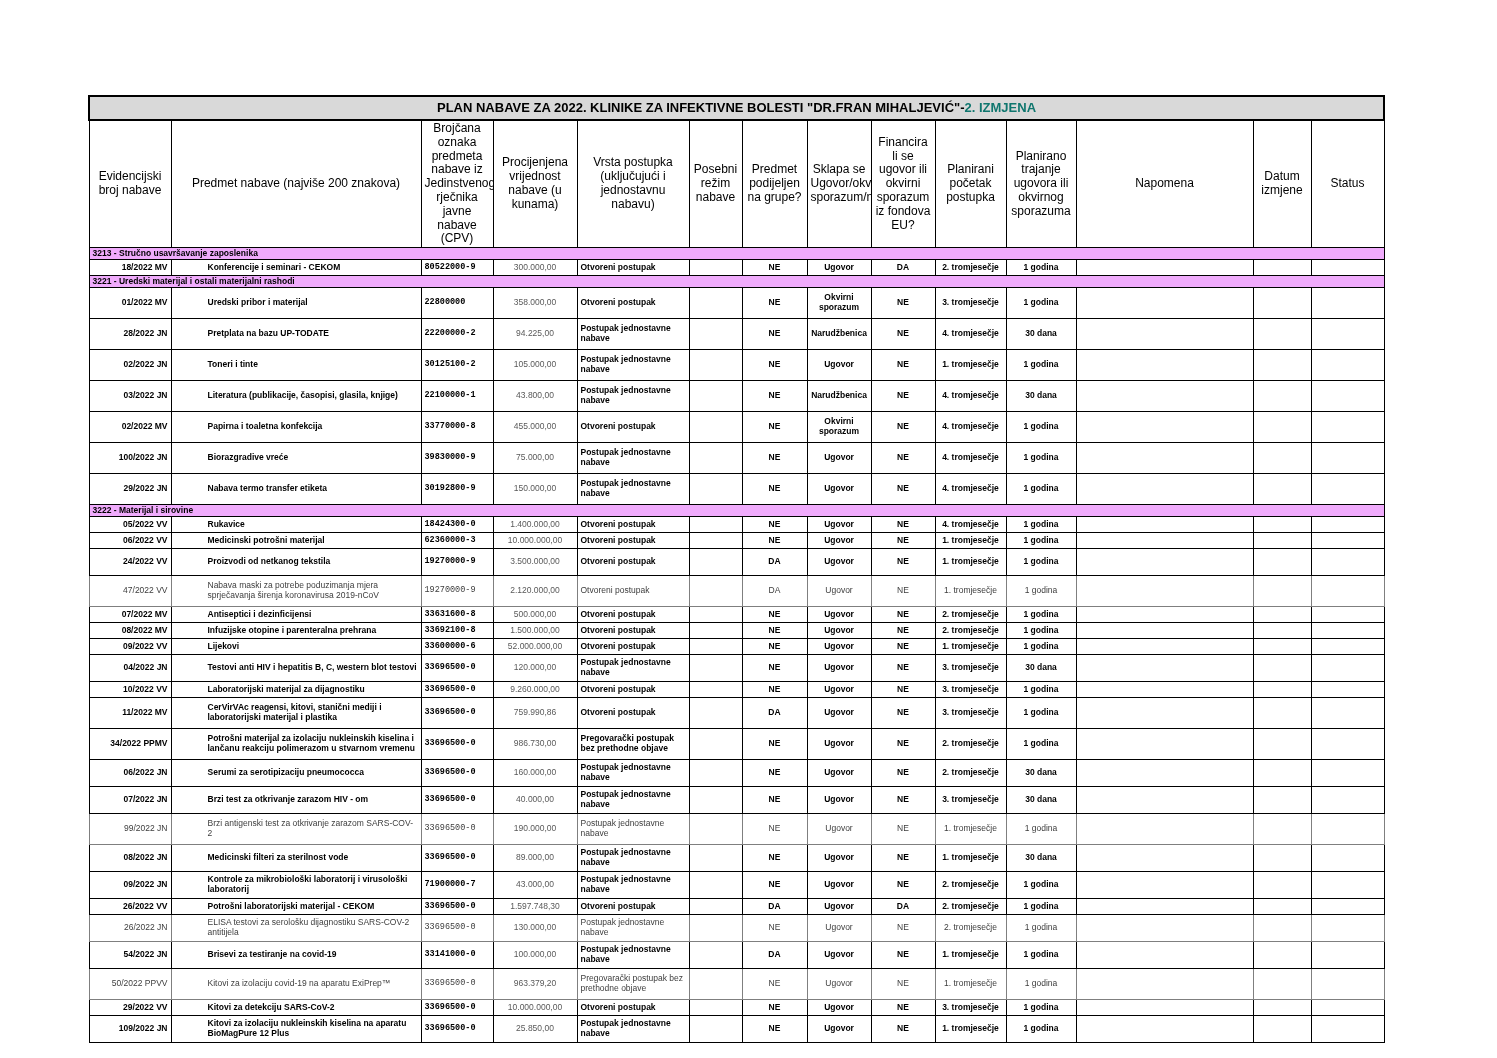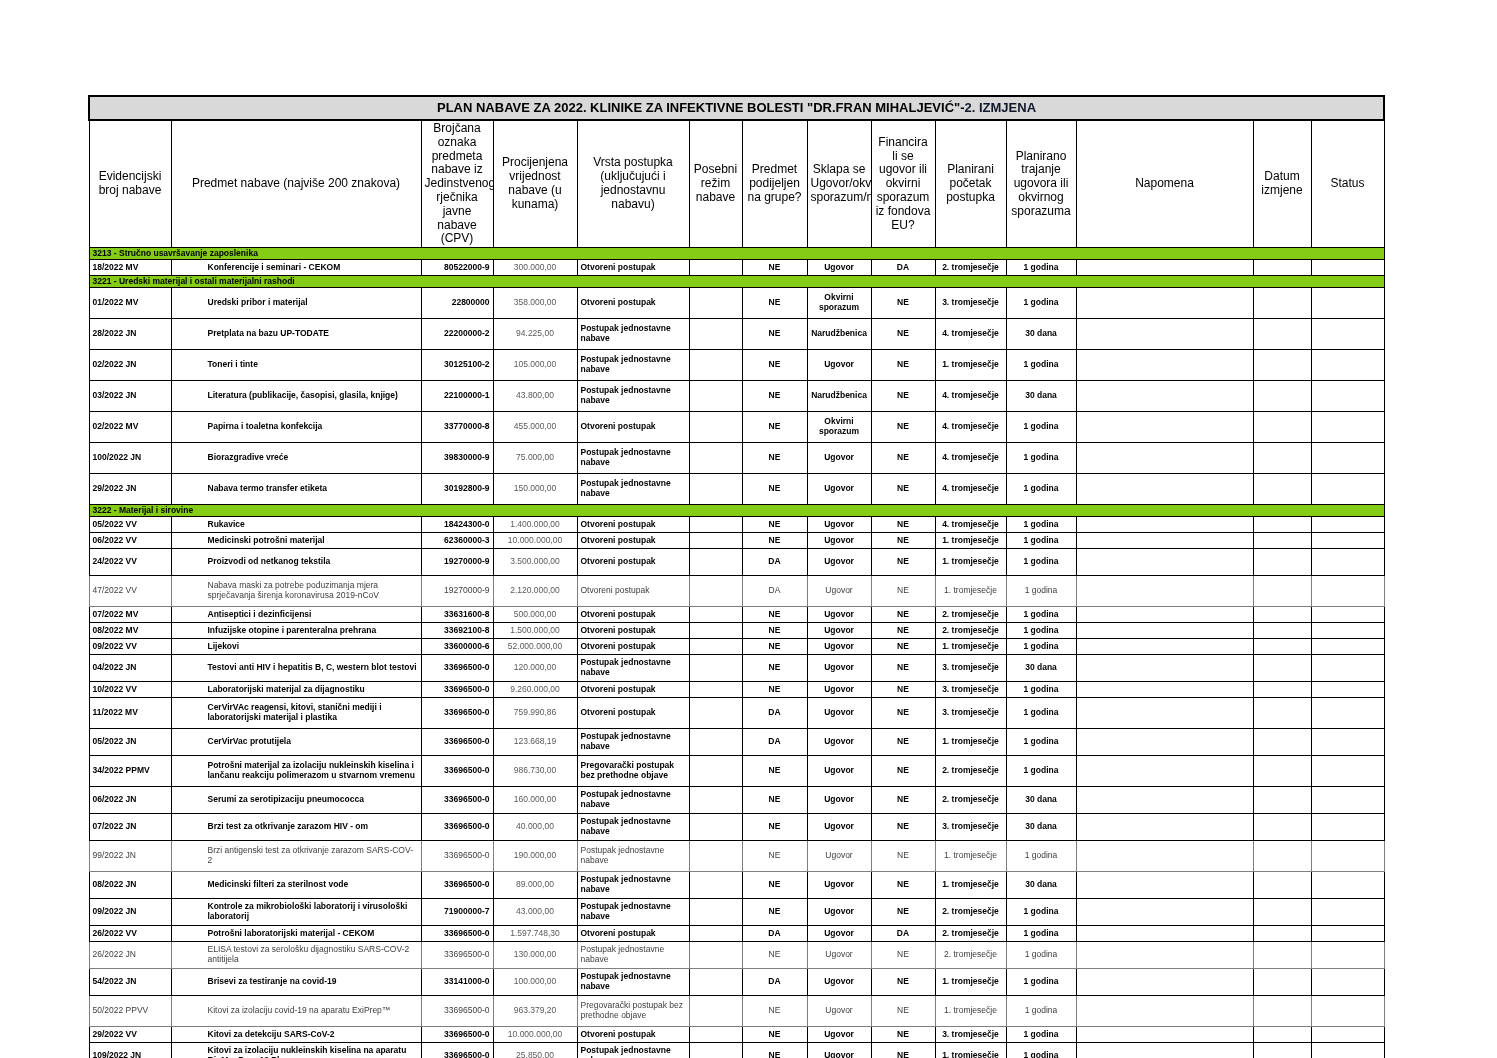--- a/index.html
+++ b/index.html
@@ -2,36 +2,36 @@
 <html><head>
 <meta charset="utf-8">
 <style>
   html,body{margin:0;padding:0;background:#ffffff;width:1497px;height:1058px;overflow:hidden;}
   body{font-family:"Liberation Sans","DejaVu Sans",sans-serif;color:#000;}
   #sheet{position:absolute;left:88px;top:95px;}
   table{border-collapse:collapse;table-layout:fixed;width:1295px;background:#fff;}
   td,th{border:1px solid #000;padding:1px 3px;vertical-align:middle;overflow:hidden;line-height:1.15;}
   
   .title-row td{background:#d9d9d9;border:2px solid #000;font-weight:bold;font-size:13px;text-align:center;height:20px;padding:1px 2px;}
-  .title-red{color:#0f172a;}
+  .title-red{color:#0f766e;}
   
   .head-row td{background:#ffffff;font-size:12px;text-align:center;height:58px;border:1.5px solid #000;}
   
-  .section-row td{background:#84cc16;font-size:8.5px;font-weight:bold;text-align:left;height:11px;border:1.5px solid #000;padding:0 3px;}
+  .section-row td{background:#f0abfc;font-size:8.5px;font-weight:bold;text-align:left;height:11px;border:1.5px solid #000;padding:0 3px;}
   
   .item td{font-size:8.5px;}
   .h-xs td{height:13px;}
   .h-s td{height:24px;}
   .h-m td{height:28px;}
   .r-bold td{font-weight:bold;border:1.5px solid #000;}
   .r-light td{font-weight:normal;color:#3d3d3d;border:1px solid #7f7f7f;}
   
-  td.c-id{text-align:left;}
+  td.c-id{text-align:right;}
   td.c-subject{text-align:left;padding-left:36px;}
-  td.c-cpv{text-align:right;}
+  td.c-cpv{text-align:left;font-family:Liberation Mono, monospace;}
   td.c-value{text-align:center;font-weight:normal;color:#595959;}
   td.c-procedure{text-align:left;}
   td.c-regime,td.c-groups,td.c-contract,td.c-eu,td.c-start,td.c-duration{text-align:center;}
   td.c-note,td.c-change_date,td.c-status{text-align:left;}
 </style>
 </head>
 <body>
 
 <div id="sheet">
   <table>
@@ -363,36 +363,20 @@
           <td class="c-regime"></td>
           <td class="c-groups">DA</td>
           <td class="c-contract">Ugovor</td>
           <td class="c-eu">NE</td>
           <td class="c-start">3. tromjesečje</td>
           <td class="c-duration">1 godina</td>
           <td class="c-note"></td>
           <td class="c-change_date"></td>
           <td class="c-status"></td>
         </tr>
-        <tr class="item h-s r-bold">
-          <td class="c-id">05/2022 JN</td>
-          <td class="c-subject">CerVirVac protutijela</td>
-          <td class="c-cpv">33696500-0</td>
-          <td class="c-value">123.668,19</td>
-          <td class="c-procedure">Postupak jednostavne nabave</td>
-          <td class="c-regime"></td>
-          <td class="c-groups">DA</td>
-          <td class="c-contract">Ugovor</td>
-          <td class="c-eu">NE</td>
-          <td class="c-start">1. tromjesečje</td>
-          <td class="c-duration">1 godina</td>
-          <td class="c-note"></td>
-          <td class="c-change_date"></td>
-          <td class="c-status"></td>
-        </tr>
         <tr class="item h-m r-bold">
           <td class="c-id">34/2022 PPMV</td>
           <td class="c-subject">Potrošni materijal za izolaciju nukleinskih kiselina i lančanu reakciju polimerazom u stvarnom vremenu</td>
           <td class="c-cpv">33696500-0</td>
           <td class="c-value">986.730,00</td>
           <td class="c-procedure">Pregovarački postupak bez prethodne objave</td>
           <td class="c-regime"></td>
           <td class="c-groups">NE</td>
           <td class="c-contract">Ugovor</td>
           <td class="c-eu">NE</td>

